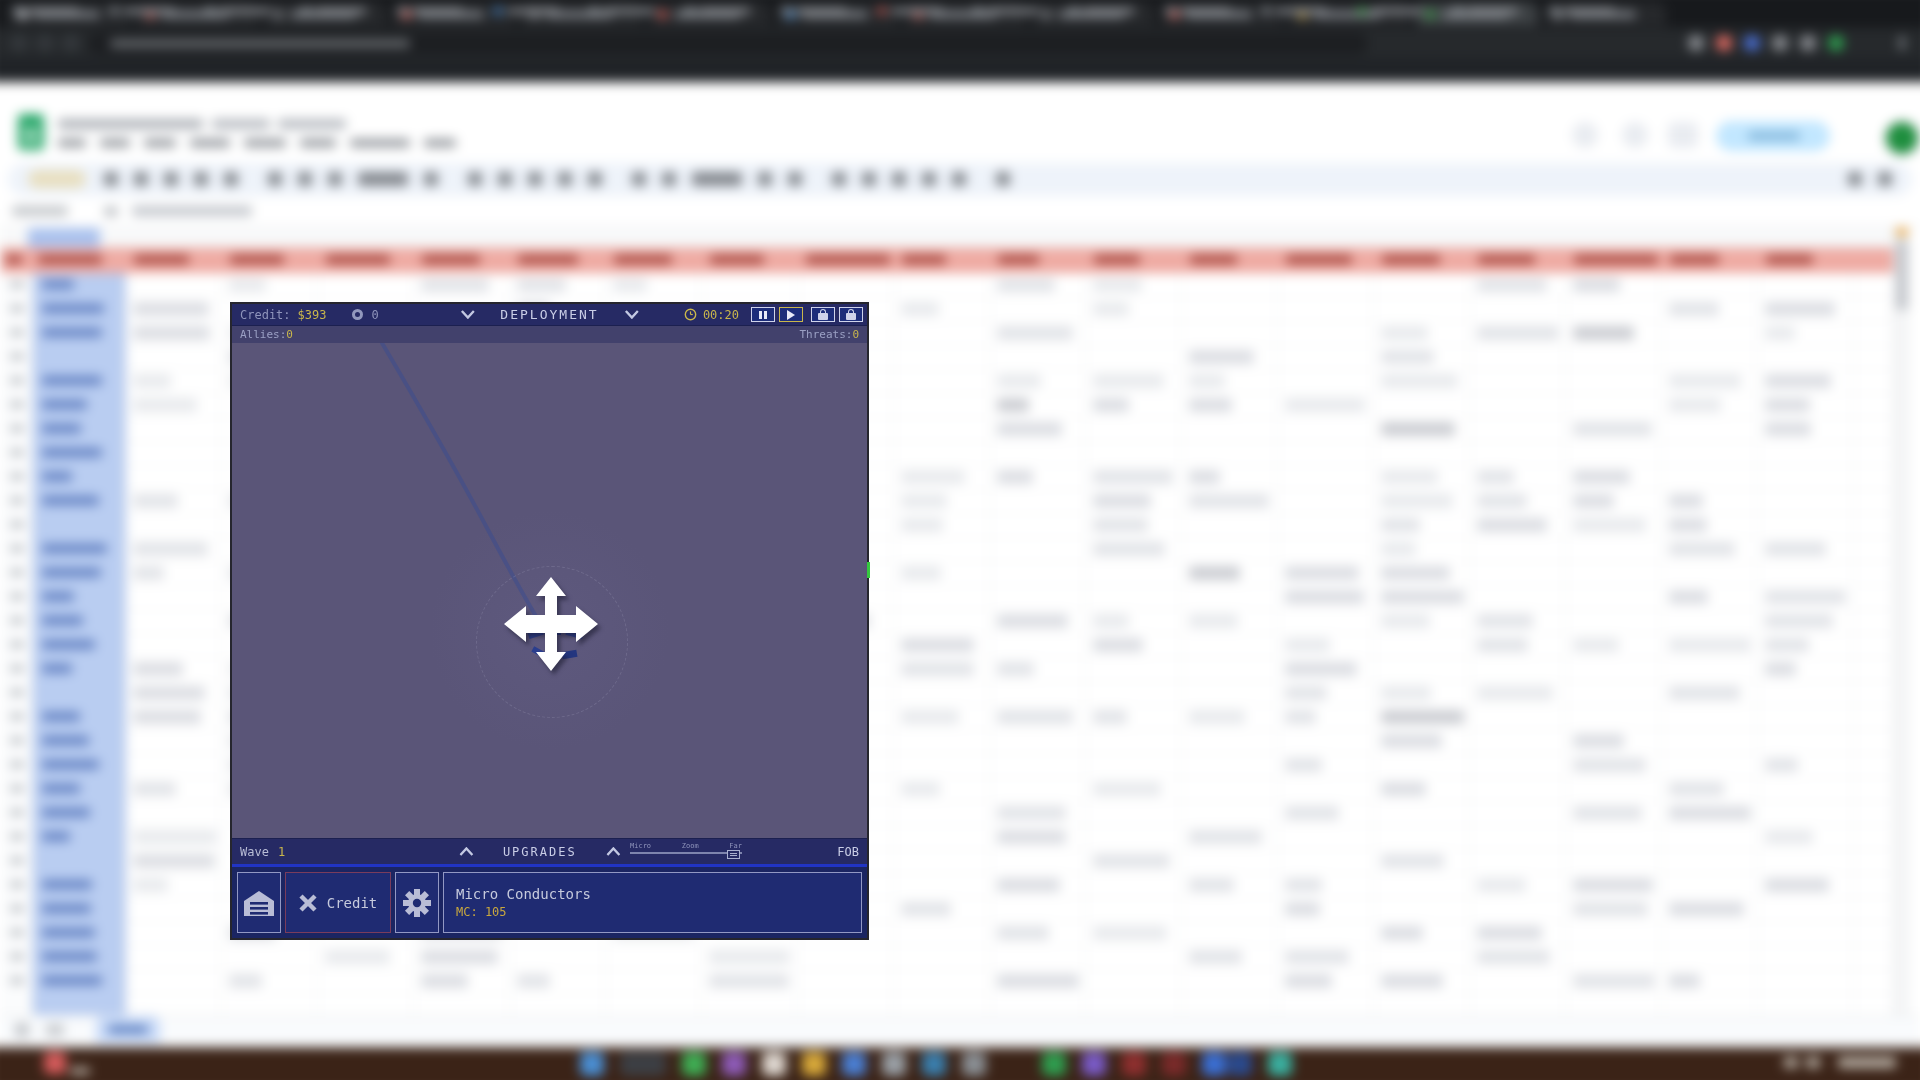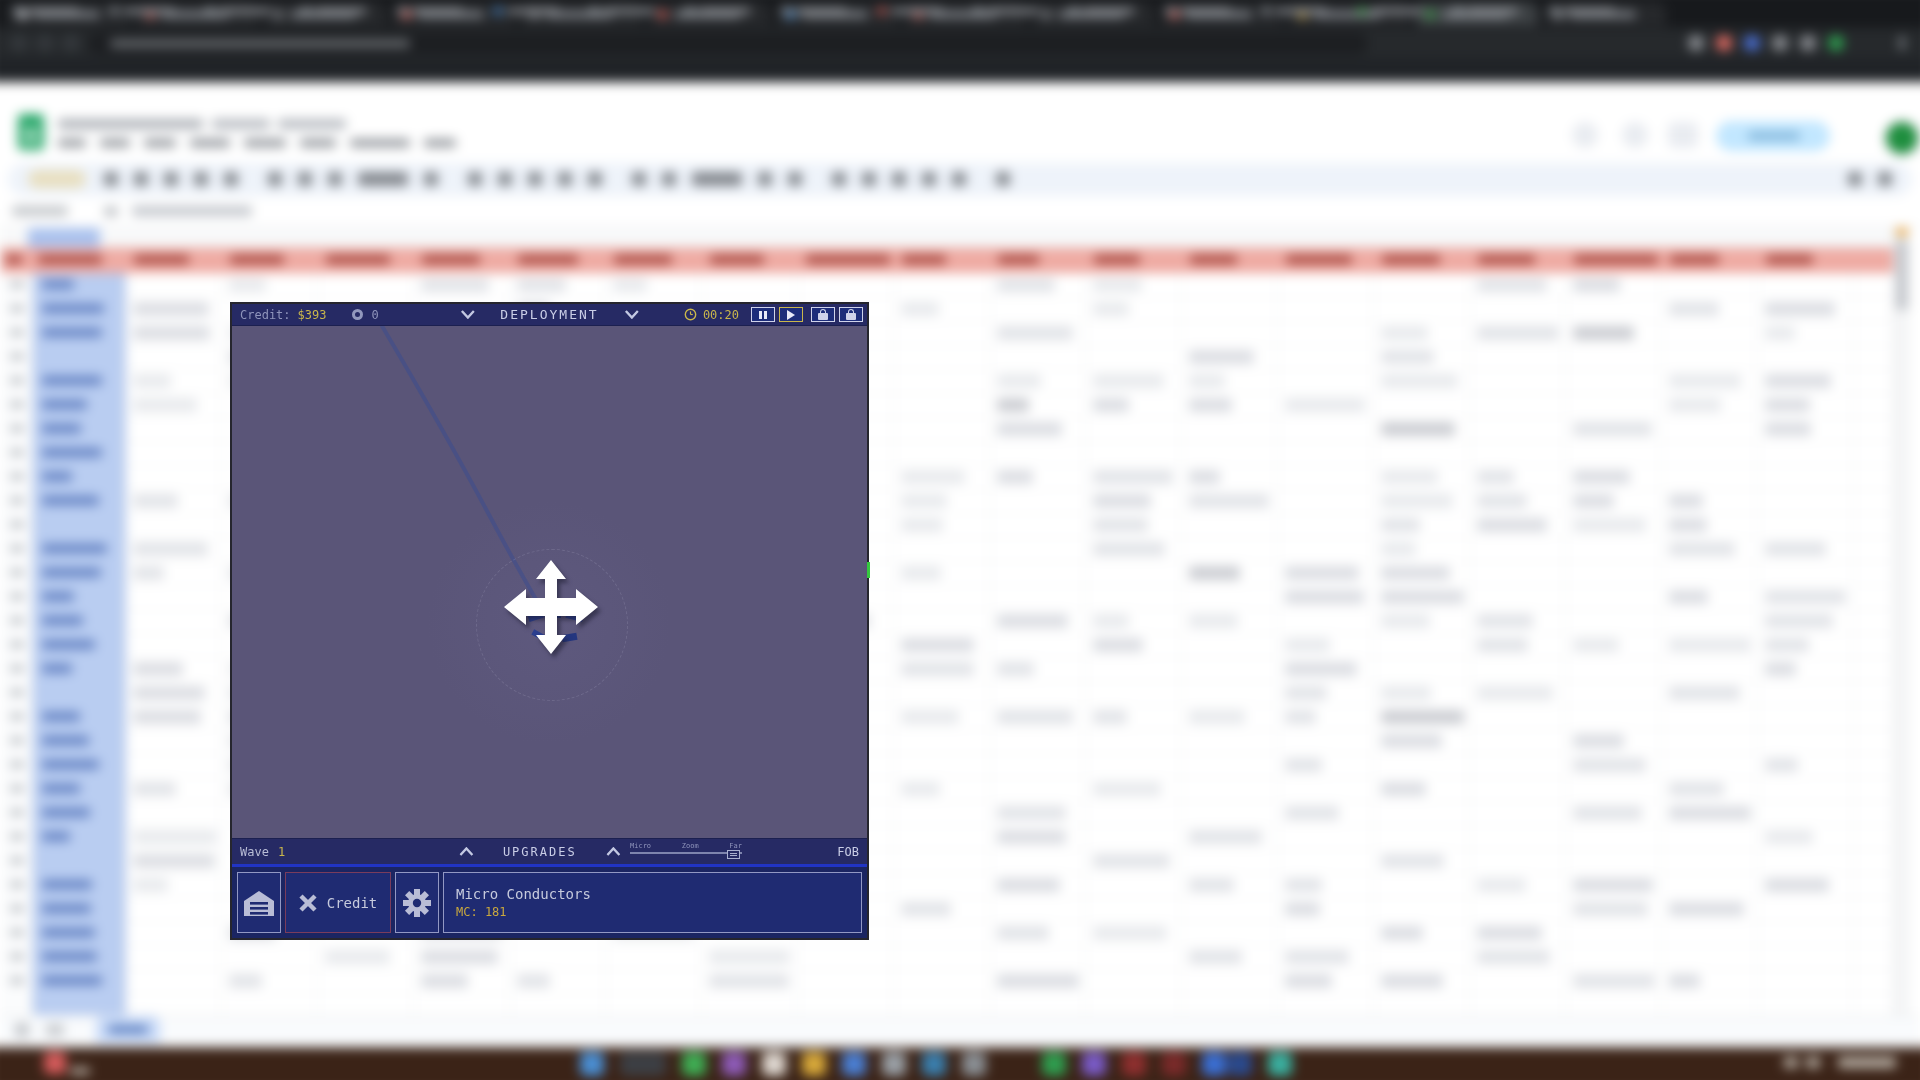--- a/index.html
+++ b/index.html
@@ -690,20 +690,24 @@
           </span>
         <span class="hudbtn">
             <span class="lockwrap">
               <span class="shackle"></span>
               <span class="body"></span>
             </span>
           </span>
       </span>
     </div>
 
+    <div id="substatbar">
+      <span><span>Allies:</span><span class="gold">0</span></span>
+      <span><span>Threats:</span><span class="gold">0</span></span>
+    </div>
 
     <div id="viewport">
       <svg width="639" height="507" style="position:absolute;left:0;top:0;">
         <path d="M150,0 Q215,110 255,185 T319,298" fill="none" stroke="#3d4d8e" stroke-width="4" opacity="0.55" stroke-linecap="round"></path>
       </svg>
       <div id="range-circle"></div>
       <div class="basebit" style="left:296px;top:286px;width:15px;height:8px;transform:rotate(-18deg);"></div>
       <div class="basebit" style="left:318px;top:282px;width:11px;height:10px;background:#24367f;"></div>
       <div class="basebit" style="left:334px;top:288px;width:17px;height:6px;transform:rotate(14deg);"></div>
       <div class="basebit" style="left:300px;top:306px;width:13px;height:6px;transform:rotate(28deg);"></div>
@@ -764,18 +768,18 @@
             <rect x="-3" y="-14" width="6" height="28" fill="#b9bdd6" transform="rotate(45)"></rect>
             <rect x="-3" y="-14" width="6" height="28" fill="#b9bdd6" transform="rotate(90)"></rect>
             <rect x="-3" y="-14" width="6" height="28" fill="#b9bdd6" transform="rotate(135)"></rect>
             <circle r="9" fill="#b9bdd6"></circle>
             <circle r="4.2" fill="#1f2b72"></circle>
           </g>
         </svg>
       </div>
       <div class="cbox" id="mc-box">
         <span id="mc-name">Micro Conductors</span>
-        <span id="mc-amt">MC: 181</span>
+        <span id="mc-amt">MC: 105</span>
       </div>
     </div>
   </div>
 
 </div>
 
 </body></html>

